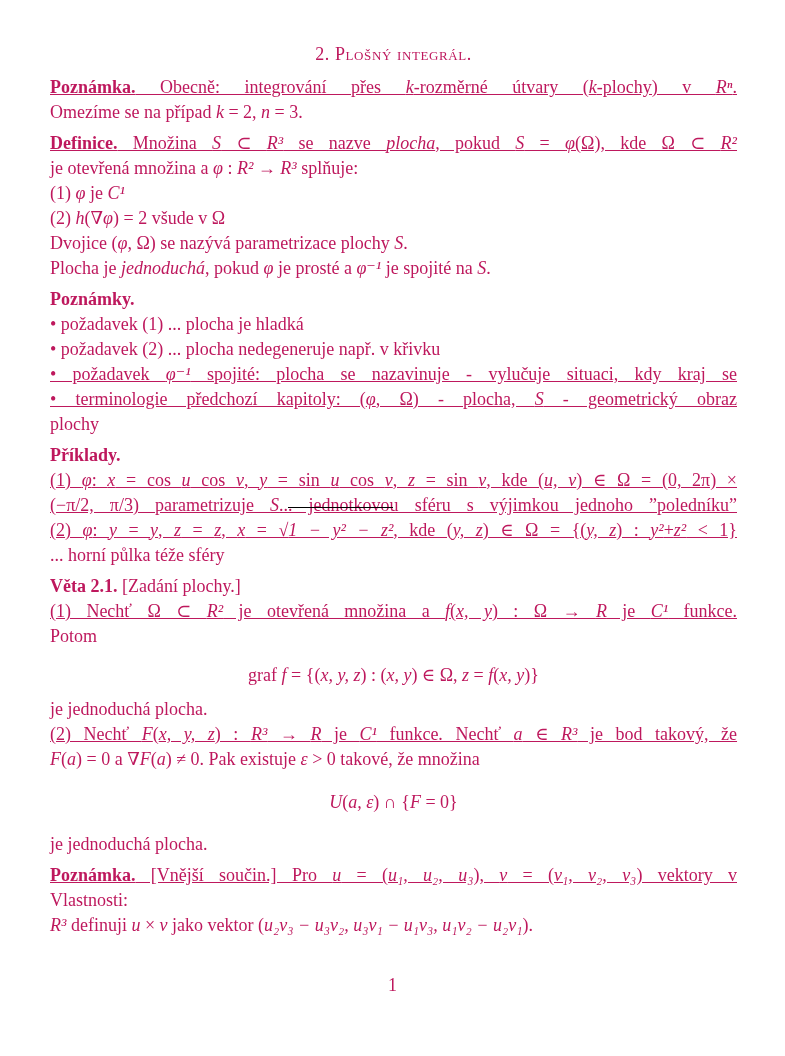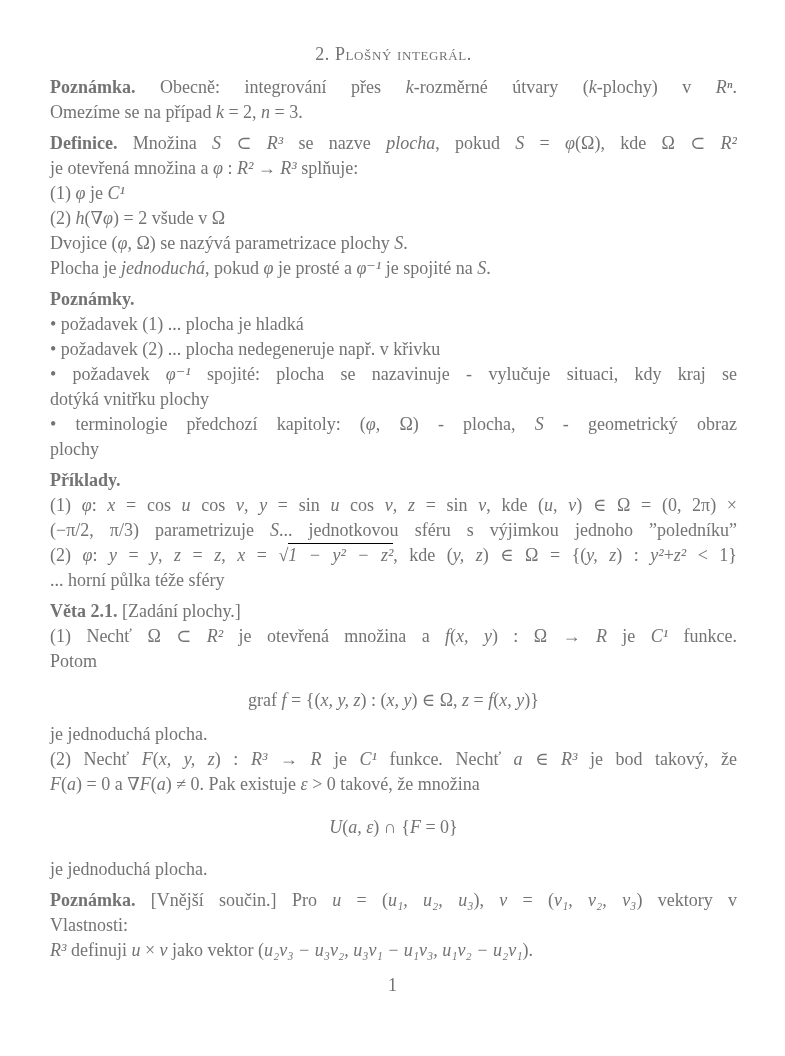--- a/index.html
+++ b/index.html
@@ -1,21 +1,21 @@
 <!DOCTYPE html>
 <html><head>
 <meta charset="utf-8">
 <style>
   html, body { margin: 0; padding: 0; background: #ffffff; }
   .page {
     position: relative;
     width: 785px;
     height: 1056px;
     background: #ffffff;
-    color: #737373;
+    color: #be185d;
     font-family: "Liberation Serif", "DejaVu Serif", serif;
     font-size: 18px;
     overflow: hidden;
   }
   .text {
     position: absolute;
     left: 50px;
     top: 42px;
     width: 687px;
   }
@@ -28,32 +28,33 @@
   }
   .blk + .blk { margin-top: 6px; }
   .line {
     line-height: 25px;
     height: 25px;
     white-space: nowrap;
   }
   .j {
     text-align: justify;
     text-align-last: justify;
+    text-decoration: underline;
   }
   .formula {
     text-align: center;
     line-height: 25px;
     height: 25px;
     white-space: nowrap;
   }
   .f1 { margin-top: 14px; margin-bottom: 9px; }
   .f2 { margin-top: 18px; margin-bottom: 17px; }
   .b { font-weight: bold; }
   .i { font-style: italic; }
-  .sq { font-style: italic; border-top: 1px solid #000; padding-top: 1px; }
+  .sq { font-style: italic; border-top: 1px solid #000; padding-top: 12px; }
   .pageno {
     position: absolute;
     left: 0;
     bottom: 58px;
     width: 100%;
     text-align: center;
     line-height: 25px;
   }
 </style>
 </head>
@@ -76,21 +77,20 @@
       <div class="line"><span>(2) </span><span class="i">h</span><span>(∇</span><span class="i">φ</span><span>) = 2 všude v Ω</span></div>
       <div class="line"><span>Dvojice (</span><span class="i">φ</span><span>, Ω) se nazývá parametrizace plochy </span><span class="i">S</span><span>.</span></div>
       <div class="line"><span>Plocha je </span><span class="i">jednoduchá</span><span>, pokud </span><span class="i">φ</span><span> je prosté a </span><span class="i">φ⁻¹</span><span> je spojité na </span><span class="i">S</span><span>.</span></div>
     </section>
 
     <section class="blk">
       <div class="line"><span class="b">Poznámky.</span></div>
       <div class="line"><span>• požadavek (1) ... plocha je hladká</span></div>
       <div class="line"><span>• požadavek (2) ... plocha nedegeneruje např. v křivku</span></div>
       <div class="line j"><span>• požadavek </span><span class="i">φ⁻¹</span><span> spojité: plocha se nazavinuje - vylučuje situaci, kdy kraj se</span></div>
-      <div class="line"><span>dotýká vnitřku plochy</span></div>
       <div class="line j"><span>• terminologie předchozí kapitoly: (</span><span class="i">φ</span><span>, Ω) - plocha, </span><span class="i">S</span><span> - geometrický obraz</span></div>
       <div class="line"><span>plochy</span></div>
     </section>
 
     <section class="blk">
       <div class="line"><span class="b">Příklady.</span></div>
       <div class="line j"><span>(1) </span><span class="i">φ</span><span>: </span><span class="i">x</span><span> = cos </span><span class="i">u</span><span> cos </span><span class="i">v</span><span>, </span><span class="i">y</span><span> = sin </span><span class="i">u</span><span> cos </span><span class="i">v</span><span>, </span><span class="i">z</span><span> = sin </span><span class="i">v</span><span>, kde (</span><span class="i">u, v</span><span>) ∈ Ω = (0, 2π) ×</span></div>
       <div class="line j"><span>(−π/2, π/3) parametrizuje </span><span class="i">S</span><span>... jednotkovou sféru s výjimkou jednoho ”poledníku”</span></div>
       <div class="line j"><span>(2) </span><span class="i">φ</span><span>: </span><span class="i">y</span><span> = </span><span class="i">y</span><span>, </span><span class="i">z</span><span> = </span><span class="i">z</span><span>, </span><span class="i">x</span><span> = √</span><span class="sq">1 − y² − z²</span><span>, kde (</span><span class="i">y, z</span><span>) ∈ Ω = {(</span><span class="i">y, z</span><span>) : </span><span class="i">y²</span><span>+</span><span class="i">z²</span><span> &lt; 1}</span></div>
       <div class="line"><span>... horní půlka téže sféry</span></div>

